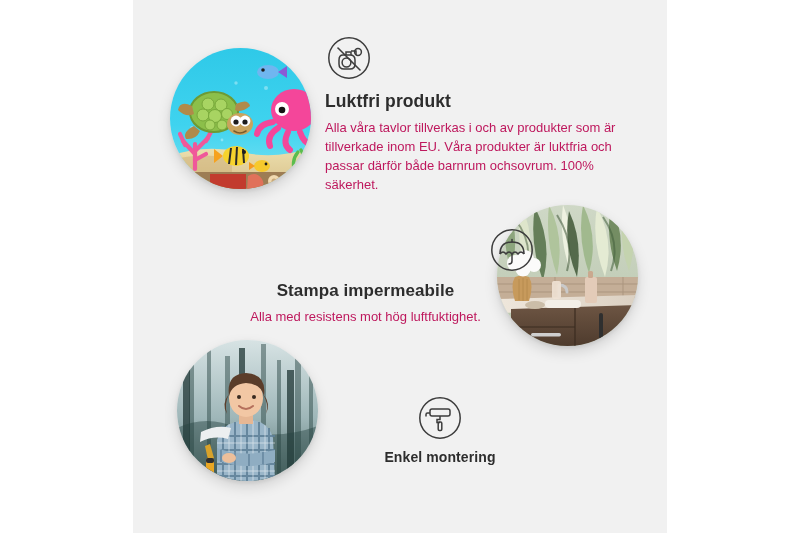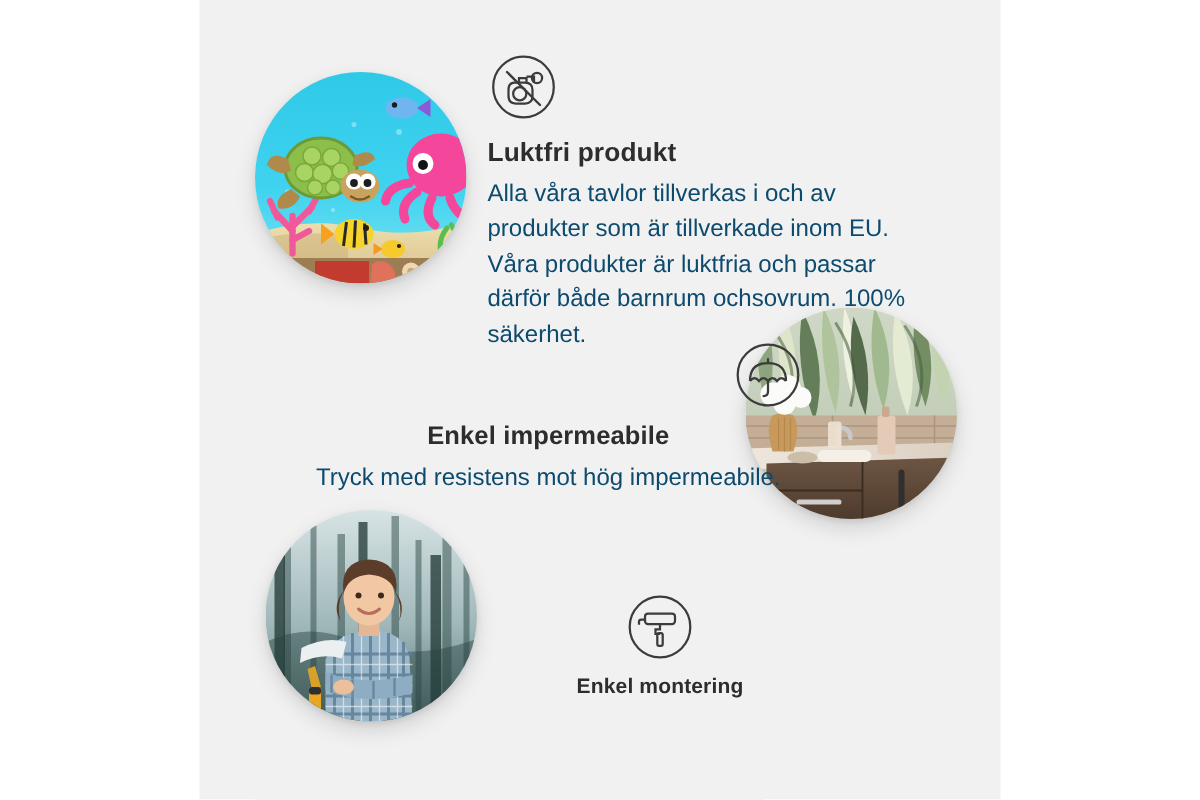--- a/index.html
+++ b/index.html
@@ -55,22 +55,22 @@
 
   .f-title {
     font-size:17.5px;
     font-weight:bold;
     color:#2d2d2d;
     letter-spacing:0.1px;
     line-height:1.3;
     margin-bottom:5px;
   }
   .f-body {
-    font-size:16px;
-    color:#0c4a6e;
+    font-size:13px;
+    color:#be185d;
     line-height:1.47;
   }
   #feature-water .f-title    { font-size:17px; }
   #feature-mounting .f-title { font-size:14px; }
 </style>
 </head>
 <body>
 
 <div class="stage">
   <div class="panel">
@@ -367,22 +367,22 @@
     <div class="feature" id="feature-water">
       <div class="icon-wrap">
         <svg viewBox="0 0 44 44" xmlns="http://www.w3.org/2000/svg" aria-hidden="true">
           <circle cx="22" cy="22" r="20.2" fill="none" stroke="#3c3c3c" stroke-width="1.5"></circle>
           <path d="M10 26 q0 -12 12 -12 q12 0 12 12" fill="none" stroke="#3c3c3c" stroke-width="1.5"></path>
           <path d="M10 26 q3 -4 6 0 q3 -4 6 0 q3 -4 6 0 q3 -4 6 0" fill="none" stroke="#3c3c3c" stroke-width="1.5"></path>
           <path d="M22 26 v7 q0 3 -3 3" fill="none" stroke="#3c3c3c" stroke-width="1.5" stroke-linecap="round"></path>
           <path d="M22 14 v-2.6" stroke="#3c3c3c" stroke-width="1.5" stroke-linecap="round"></path>
         </svg>
       </div>
-      <div class="f-title">Enkel impermeabile</div>
-      <div class="f-body">Tryck med resistens mot hög impermeabile.</div>
+      <div class="f-title">Stampa impermeabile</div>
+      <div class="f-body">Alla med resistens mot hög luftfuktighet.</div>
     </div>
 
     <div class="feature" id="feature-mounting">
       <div class="icon-wrap">
         <svg viewBox="0 0 44 44" xmlns="http://www.w3.org/2000/svg" aria-hidden="true">
           <circle cx="22" cy="22" r="20.2" fill="none" stroke="#3c3c3c" stroke-width="1.5"></circle>
           <rect x="12" y="13" width="20" height="7" rx="2" fill="none" stroke="#3c3c3c" stroke-width="1.5"></rect>
           <path d="M12 17 h-2.5 q-1.5 0 -1.5 1.5 v2" fill="none" stroke="#3c3c3c" stroke-width="1.5"></path>
           <path d="M22 20 v3.5 h-3 v3 h3" fill="none" stroke="#3c3c3c" stroke-width="1.5"></path>
           <rect x="20.2" y="26" width="3.6" height="8.5" rx="1.2" fill="none" stroke="#3c3c3c" stroke-width="1.5"></rect>

